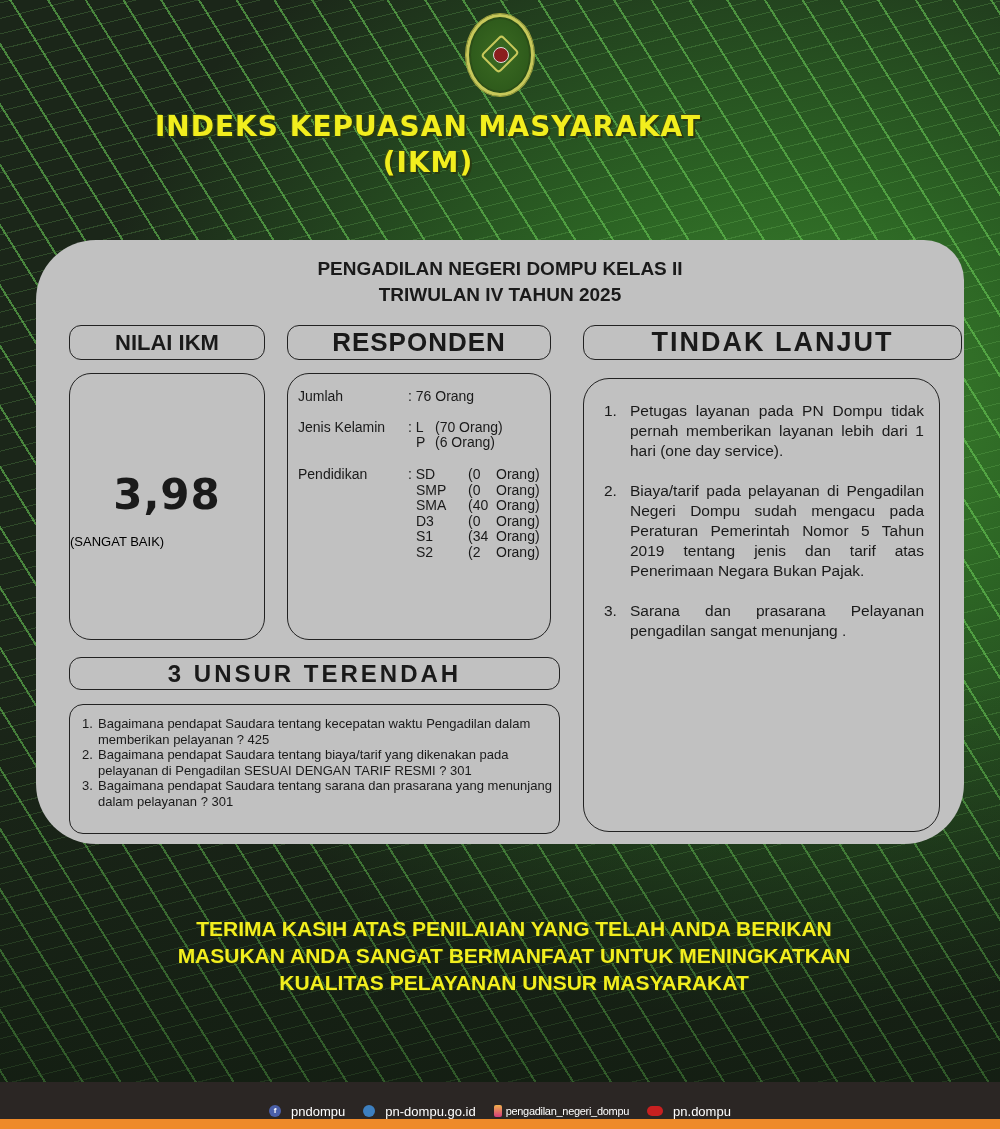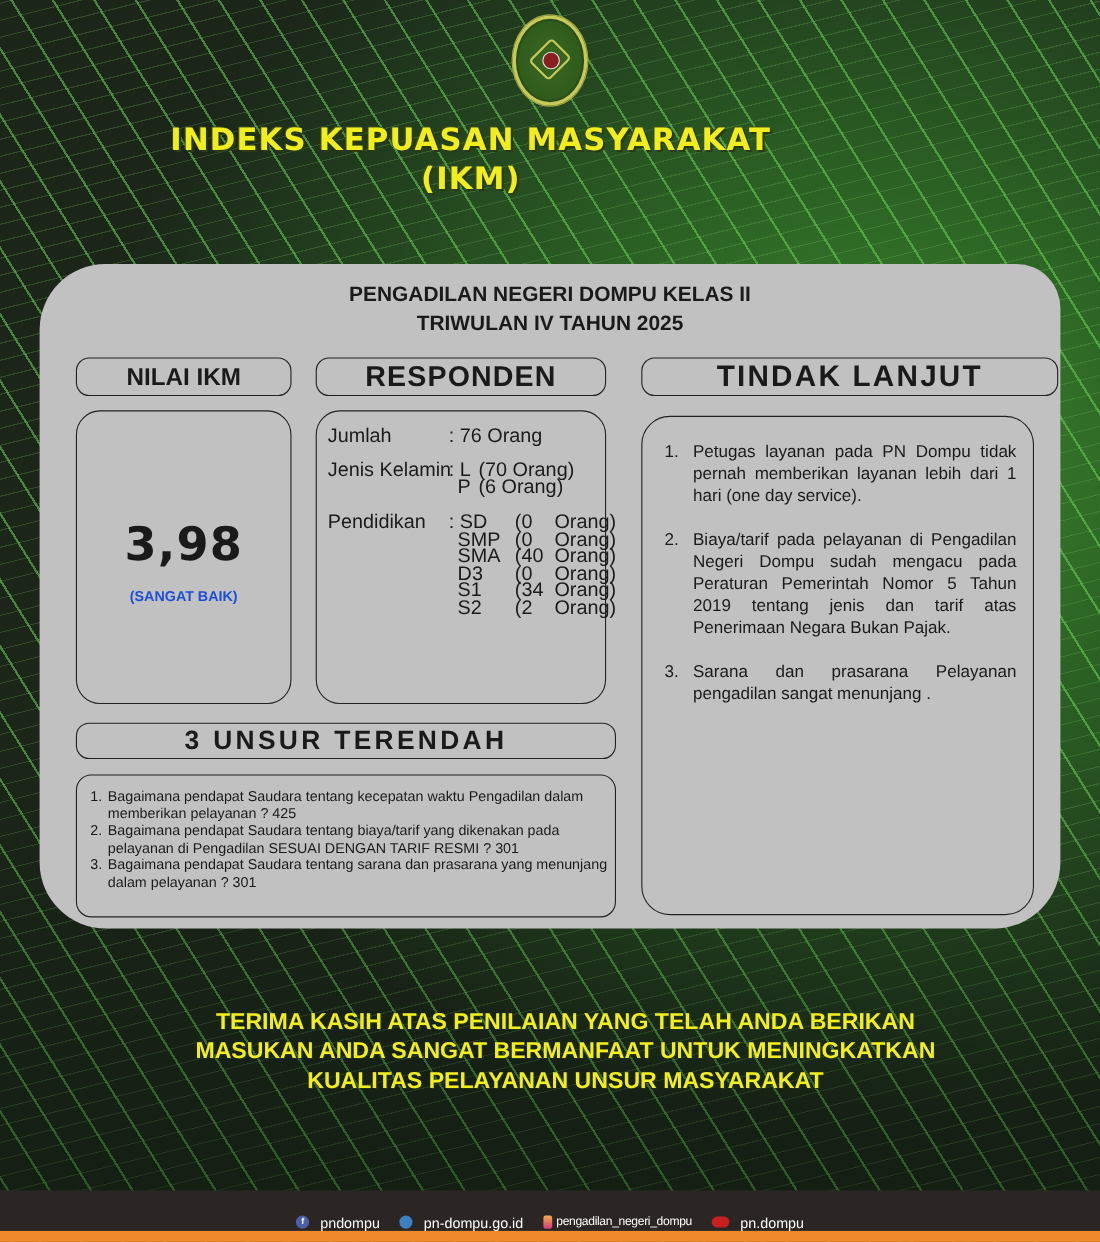--- a/index.html
+++ b/index.html
@@ -75,25 +75,25 @@
     position: absolute; border: 1.5px solid #222; border-radius: 22px;
     background: #c1c1c1;
   }
 
   .score {
     position: absolute; left: 0; width: 100%; top: 96px; text-align: center;
     font-family: "DejaVu Sans", sans-serif; font-weight: bold; font-size: 42px; color: #1a1a1a;
     letter-spacing: 1px;
   }
   .score-label {
-    position: absolute; left: 0; width: 100%; top: 160px; text-align: center;
-    font-size: 13px; font-weight: bold; color: #1d4ed8;
-  }
-
-  .resp { position: absolute; font-size: 18px; color: #1a1a1a; line-height: 15.5px; }
+    position: absolute; left: 0; width: 100%; top: 160px; text-align: left;
+    font-size: 13px; font-weight: normal; color: #000000;
+  }
+
+  .resp { position: absolute; font-size: 14px; color: #1a1a1a; line-height: 15.5px; }
   .resp .k { position: absolute; left: 10px; }
   .resp .c { position: absolute; left: 120px; }
   .resp .v2 { position: absolute; left: 128px; }
   .resp .v3 { position: absolute; left: 180px; }
 
   .tl-list { position: absolute; left: 20px; top: 22px; width: 320px; font-size: 15.5px; color: #1a1a1a; line-height: 20px; }
   .tl-item { position: relative; padding-left: 26px; text-align: justify; margin-bottom: 20px; }
   .tl-item .n { position: absolute; left: 0; top: 0; }
 
   .ut-list { position: absolute; left: 12px; top: 11px; width: 470px; font-size: 13px; color: #1a1a1a; line-height: 15.5px; }

